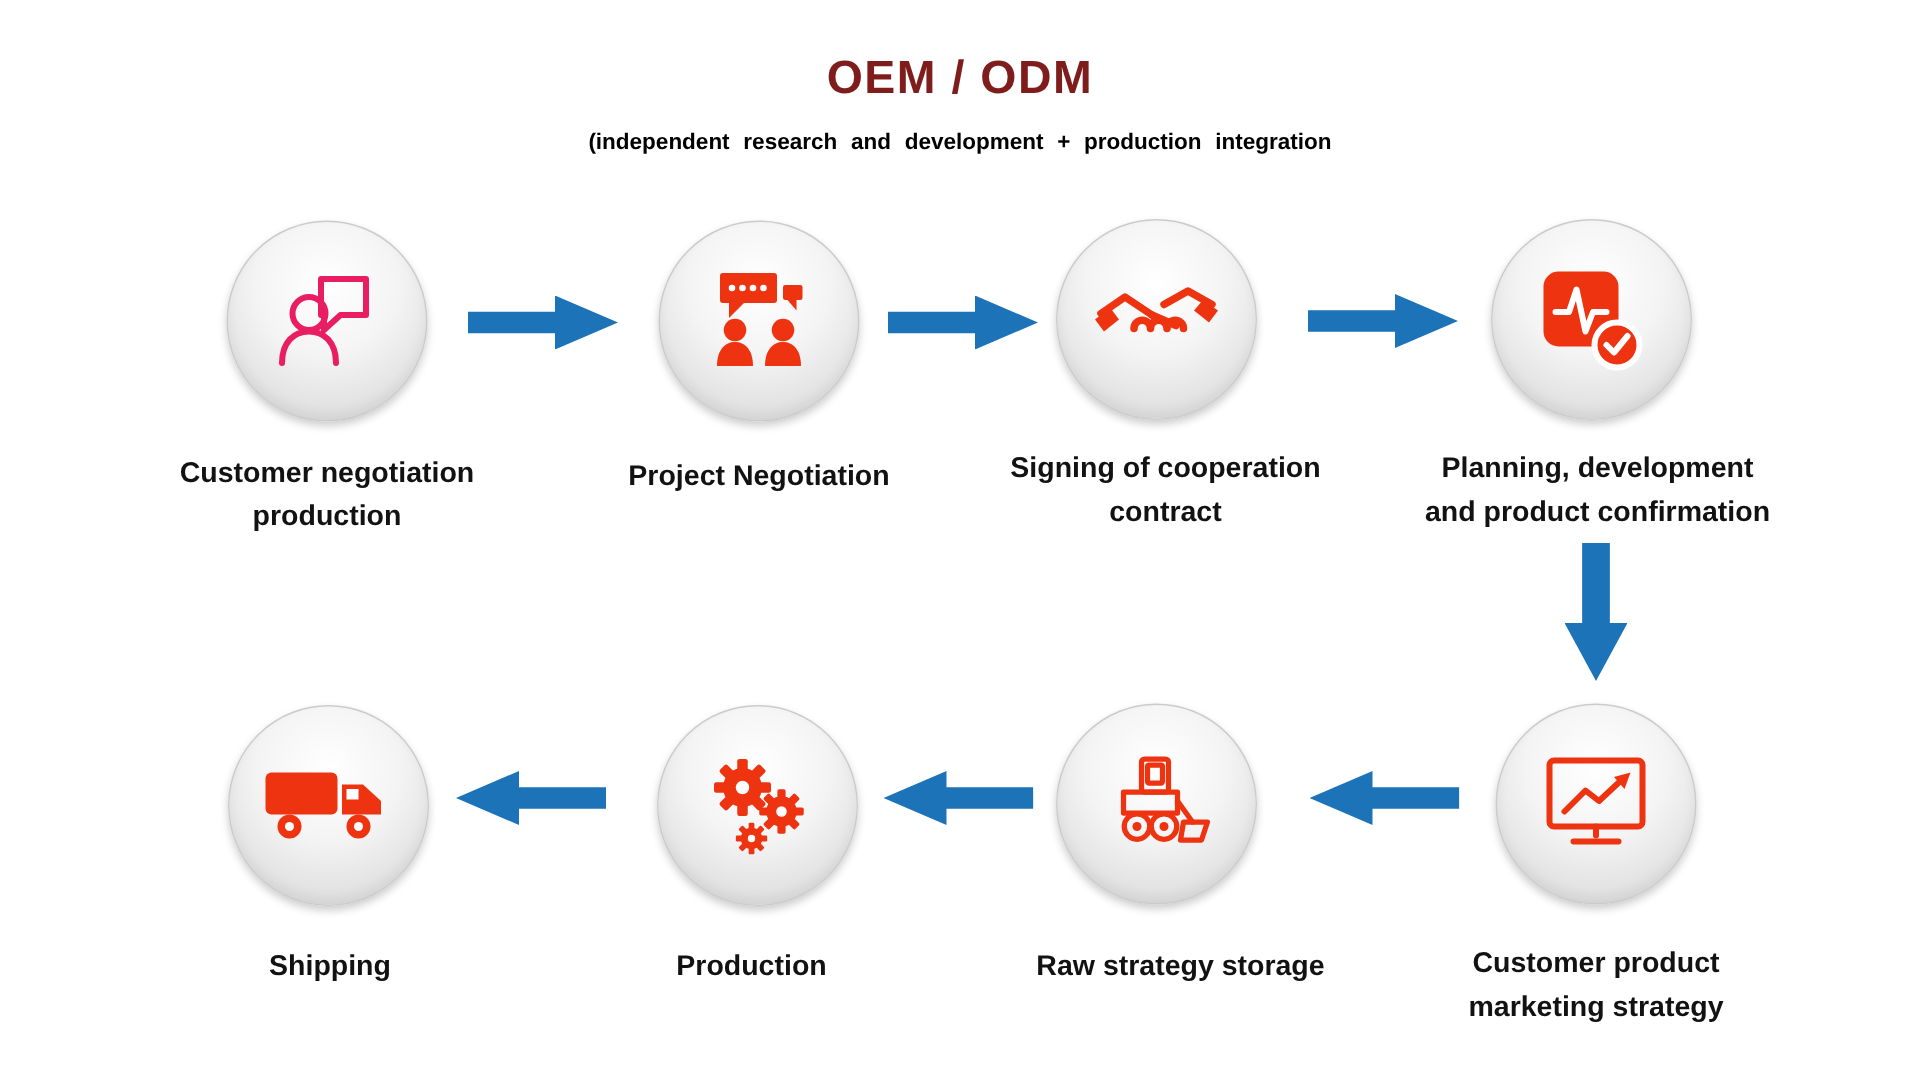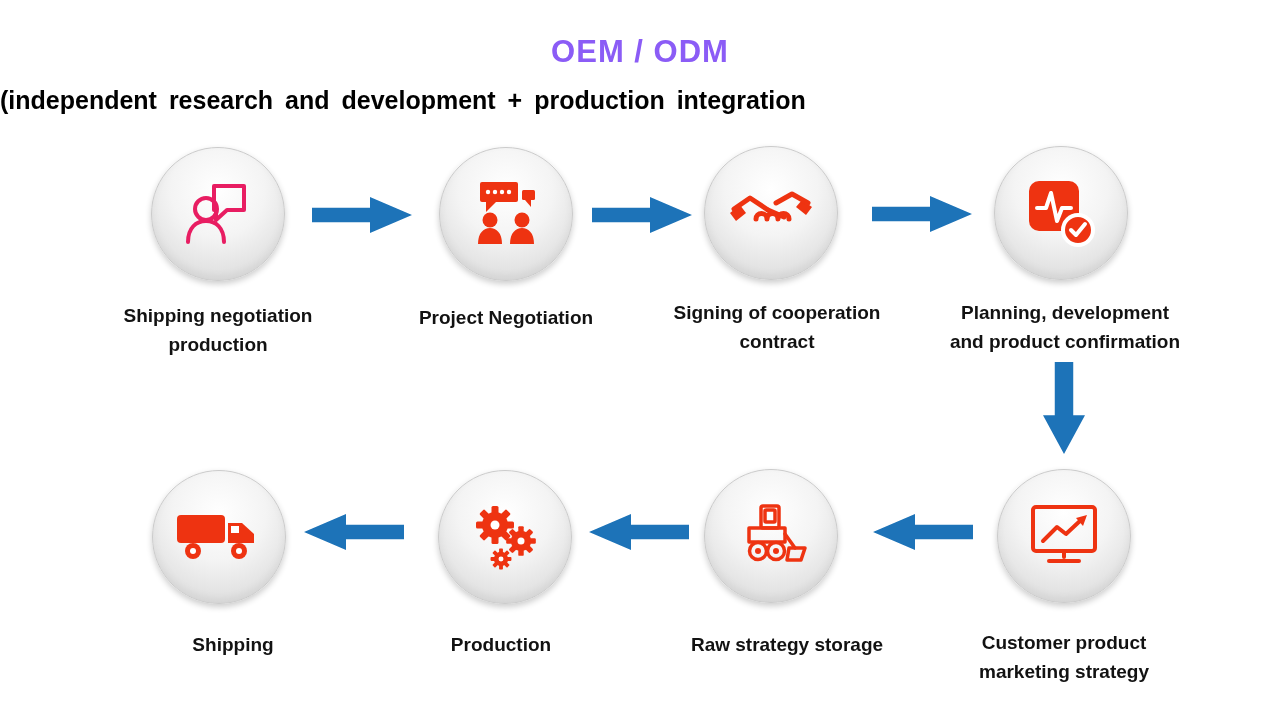--- a/index.html
+++ b/index.html
@@ -2,26 +2,26 @@
 <html><head>
 <meta charset="utf-8">
 <style>
   * { margin:0; padding:0; box-sizing:border-box; }
   html,body { background:#ffffff; }
   body { font-family:"Liberation Sans","DejaVu Sans",sans-serif; }
   .canvas { position:relative; width:1280px; height:720px; background:#ffffff; overflow:hidden; }
 
   .title {
     position:absolute; left:0; top:34px; width:100%;
-    text-align:center; font-size:31px; font-weight:bold; color:#8b5cf6;
+    text-align:center; font-size:31px; font-weight:bold; color:#7f1d1d;
     letter-spacing:1px;
   }
   .subtitle {
     position:absolute; left:0; top:86px; width:100%;
-    font-size:25px; font-weight:bold; color:#000;
+    text-align:center; font-size:15px; font-weight:bold; color:#000;
     word-spacing:5px;
   }
 
   .badge {
     position:absolute; width:134px; height:134px; border-radius:50%;
     background: radial-gradient(circle at 50% 32%, #ffffff 0%, #f4f4f4 42%, #e3e3e3 72%, #d2d2d2 100%);
     border:1px solid #cbcbcb;
     box-shadow: 0 3px 6px rgba(0,0,0,0.20), inset 0 -4px 8px rgba(0,0,0,0.05);
     display:flex; align-items:center; justify-content:center;
   }
@@ -98,21 +98,21 @@
       <circle cx="55" cy="55" r="15" fill="#ee3311" stroke="#ffffff" stroke-width="4"></circle>
       <polyline points="48,55 53,60 62,49" fill="none" stroke="#ffffff" stroke-width="4" stroke-linecap="round" stroke-linejoin="round"></polyline>
     </svg>
   </div>
 
   <div class="arrow right" style="left:312px; top:197px; width:100px; height:36px;"></div>
   <div class="arrow right" style="left:592px; top:197px; width:100px; height:36px;"></div>
   <div class="arrow right" style="left:872px; top:196px; width:100px; height:36px;"></div>
 
   <div class="label" style="left:88px; top:301px; width:260px;">
-    <span>Shipping negotiation</span>
+    <span>Customer negotiation</span>
     <span>production</span>
   </div>
   <div class="label" style="left:647px; top:298px; width:260px;">
     <span>Signing of cooperation</span>
     <span>contract</span>
   </div>
   <div class="label" style="left:376px; top:303px; width:260px;">
     <span>Project Negotiation</span>
   </div>
   <div class="label" style="left:934px; top:298px; width:262px;">
@@ -197,17 +197,17 @@
   <div class="label" style="left:954px; top:628px; width:220px;">
     <span>Customer product</span>
     <span>marketing strategy</span>
   </div>
   <div class="label" style="left:647px; top:630px; width:280px;">
     <span>Raw strategy storage</span>
   </div>
   <div class="label" style="left:401px; top:630px; width:200px;">
     <span>Production</span>
   </div>
-  <div class="label" style="left:133px; top:630px; width:200px;">
+  <div class="label" style="left:120px; top:630px; width:200px;">
     <span>Shipping</span>
   </div>
 
 </div>
 
 </body></html>

